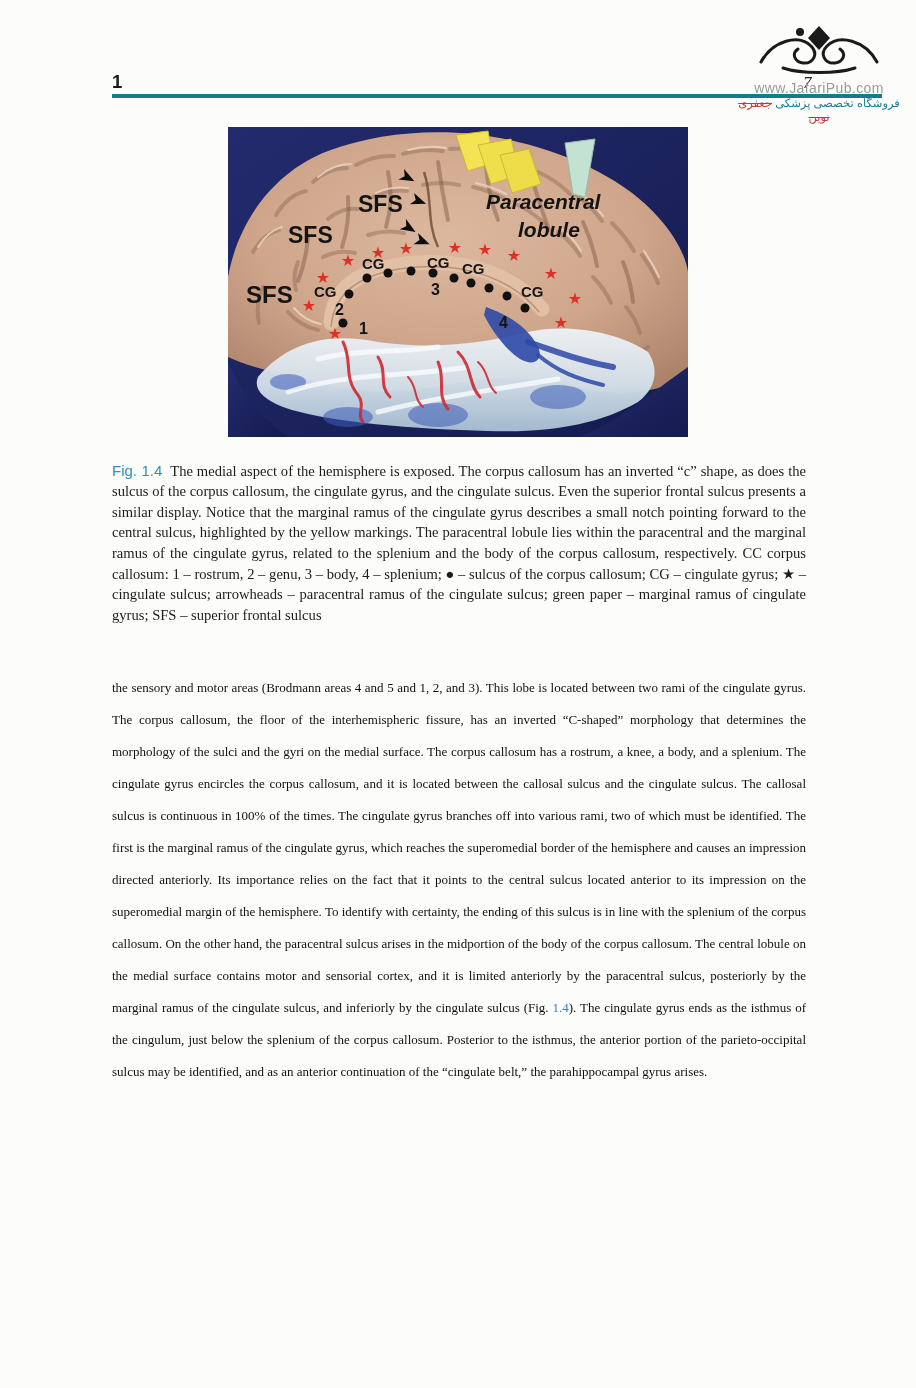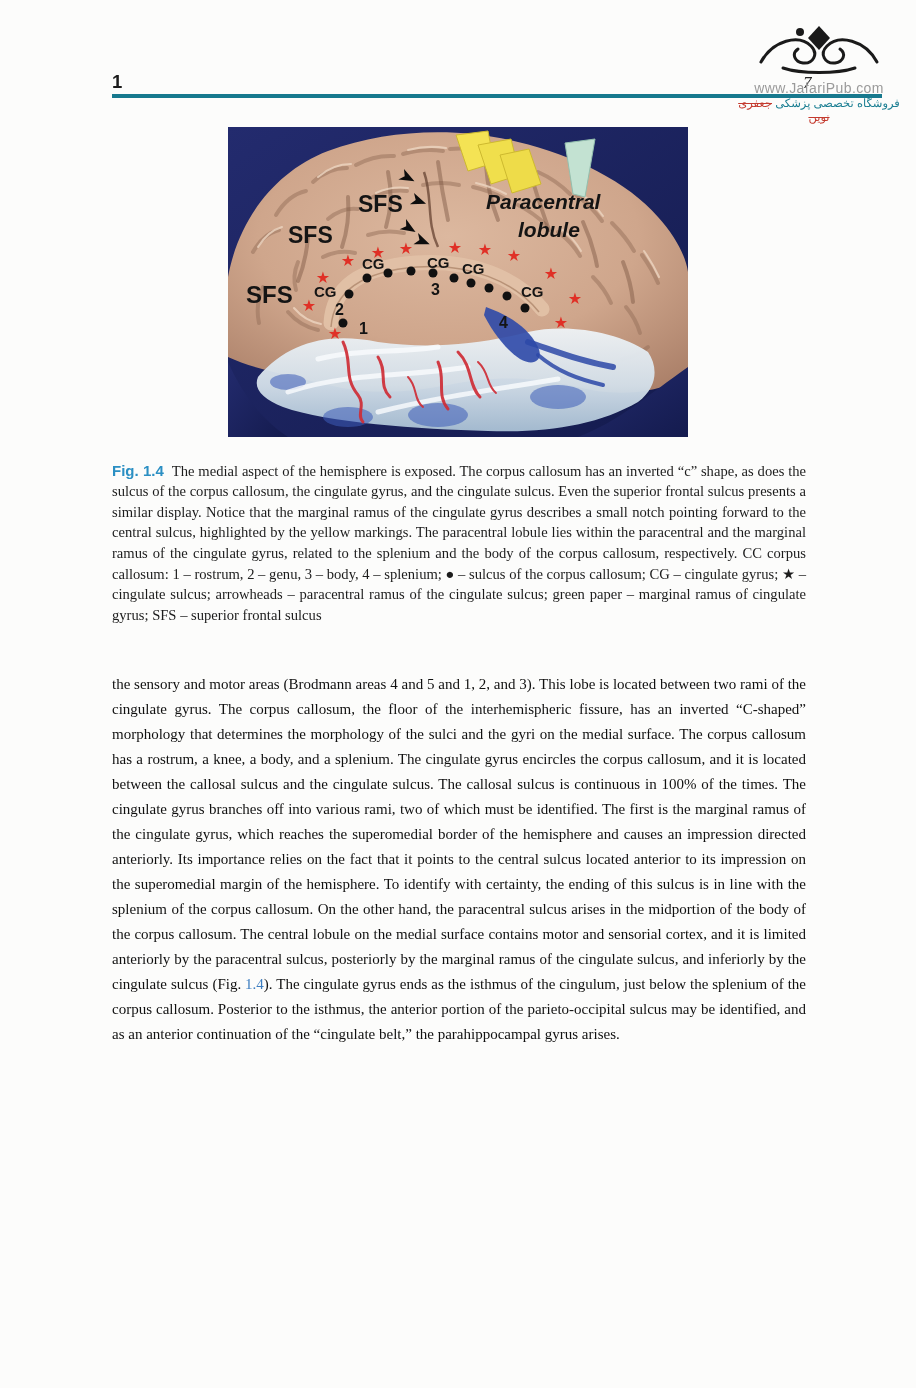--- a/index.html
+++ b/index.html
@@ -38,27 +38,27 @@
   .tagline .t2{color:#c43a2e;text-decoration:line-through;text-decoration-color:#c43a2e;}
   
   .figure-wrap{position:absolute;top:127px;left:228px;width:460px;height:310px;}
   .figure-wrap svg{display:block;}
   
   .caption{
     position:absolute;top:446px;left:112px;width:694px;
     font-size:14.6px;line-height:20.6px;text-align:justify;color:#1c1c1c;
   }
   .caption .cap-label{
-    font-family:"Liberation Sans",sans-serif;font-weight:bold;
+    font-family:"Liberation Sans",sans-serif;font-weight:normal;
     color:#2b8fc3;font-size:15px;padding-right:8px;
   }
   
   .bodytext{
     position:absolute;top:672px;left:112px;width:694px;
-    font-size:15px;line-height:25px;text-align:justify;color:#101010;
+    font-size:13px;line-height:32px;text-align:justify;color:#101010;
   }
   .bodytext p{margin:0;}
   .bodytext p.indent{text-indent:27px;}
   .fig-ref{color:#3c7dc0;cursor:pointer;}
 </style>
 </head>
 <body>
 
 <div class="page">
 

